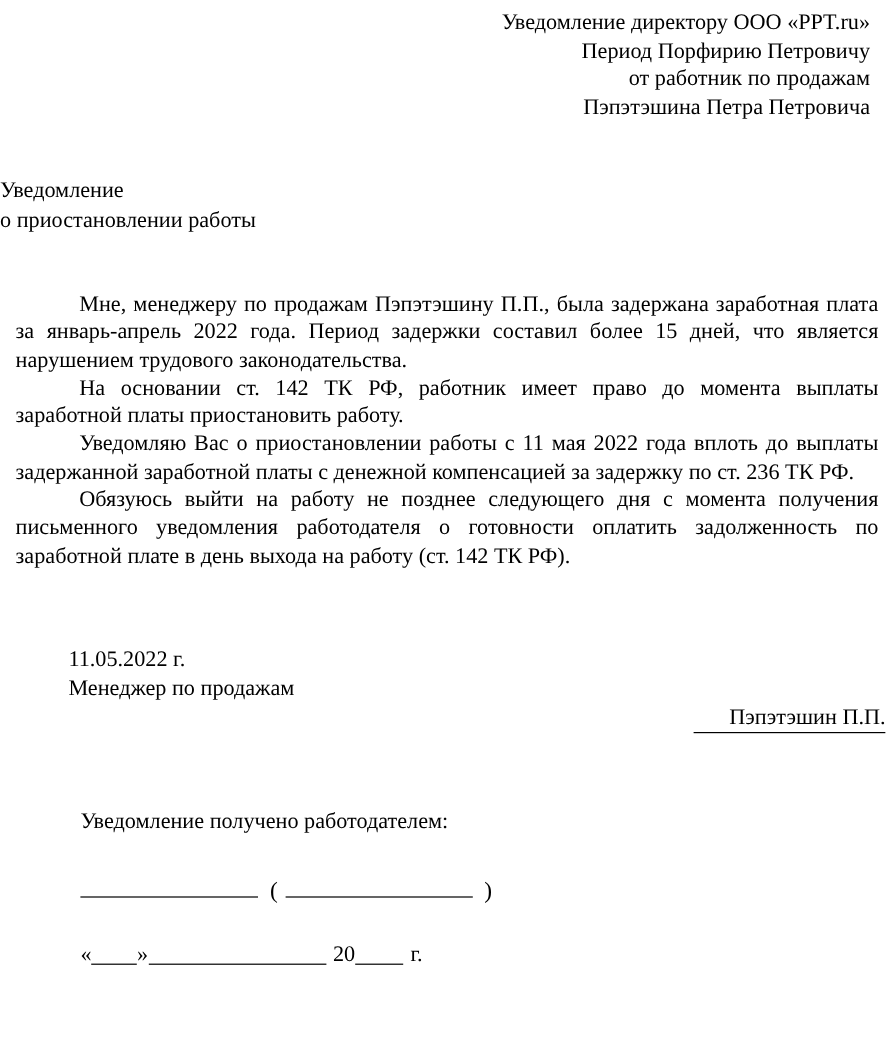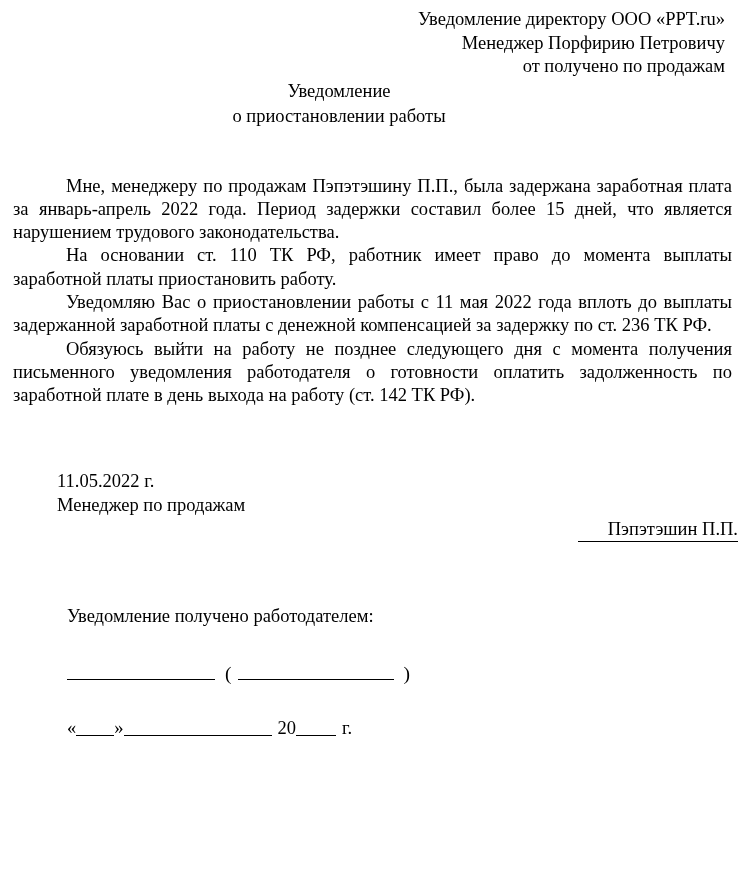--- a/index.html
+++ b/index.html
@@ -28,21 +28,22 @@
     margin-top: 8px;
     padding-right: 13px;
     text-align: right;
     font-size: 18.5px;
     line-height: 23.5px;
   }
   .addressee .line { white-space: pre; }
 
   
   .doc-title {
-    text-align: center;
+    margin-top: 45px;
+    text-align: left;
     font-size: 18.5px;
     line-height: 25px;
     padding-right: 60px;
   }
   .doc-title .line { white-space: pre; }
 
   
   .body-block {
     margin-top: 46px;
     padding-left: 13px;
@@ -143,32 +144,33 @@
   }
   .year-suffix { margin-left: 6px; }
 </style>
 </head>
 <body>
 
 <div class="page">
 
   <div class="addressee">
     <div class="line">Уведомление директору ООО «PPT.ru»</div>
-    <div class="line">Менеджер Порфирию Петровичу</div>
-    <div class="line">от получено по продажам</div>
+    <div class="line">Период Порфирию Петровичу</div>
+    <div class="line">от работник по продажам</div>
+    <div class="line">Пэпэтэшина Петра Петровича</div>
   </div>
 
   <div class="doc-title">
     <div class="line">Уведомление</div>
     <div class="line">о приостановлении работы</div>
   </div>
 
   <div class="body-block">
     <p class="para">Мне, менеджеру по продажам Пэпэтэшину П.П., была задержана заработная плата за январь-апрель 2022 года. Период задержки составил более 15 дней, что является нарушением трудового законодательства.</p>
-    <p class="para">На основании ст. 110 ТК РФ, работник имеет право до момента выплаты заработной платы приостановить работу.</p>
+    <p class="para">На основании ст. 142 ТК РФ, работник имеет право до момента выплаты заработной платы приостановить работу.</p>
     <p class="para">Уведомляю Вас о приостановлении работы с 11 мая 2022 года вплоть до выплаты задержанной заработной платы с денежной компенсацией за задержку по ст. 236 ТК РФ.</p>
     <p class="para">Обязуюсь выйти на работу не позднее следующего дня с момента получения письменного уведомления работодателя о готовности оплатить задолженность по заработной плате в день выхода на работу (ст. 142 ТК РФ).</p>
   </div>
 
   <div class="sign-block">
     <div class="line">11.05.2022 г.</div>
     <div class="line">Менеджер по продажам</div>
     <div class="sign-row">
       <span class="sign-name">Пэпэтэшин П.П.</span>
       <span class="sign-rule"></span>

